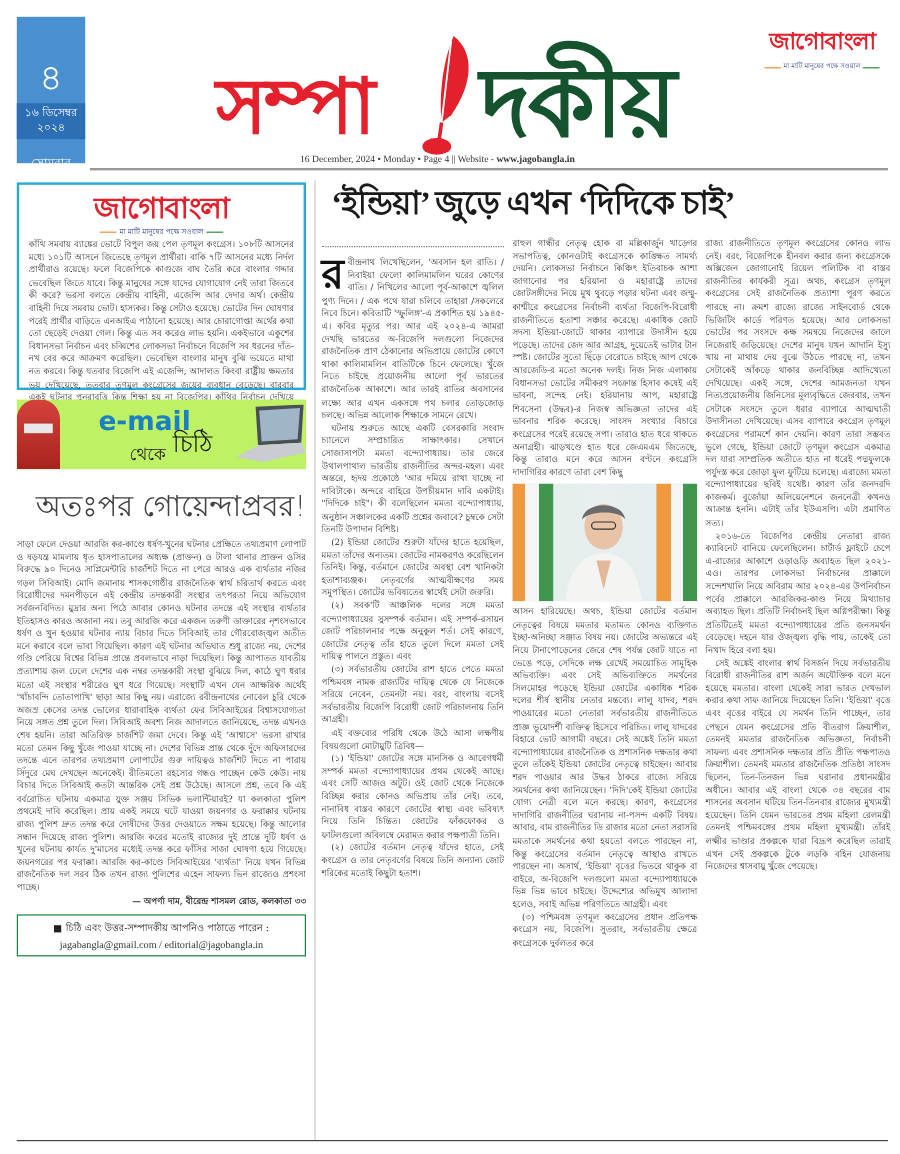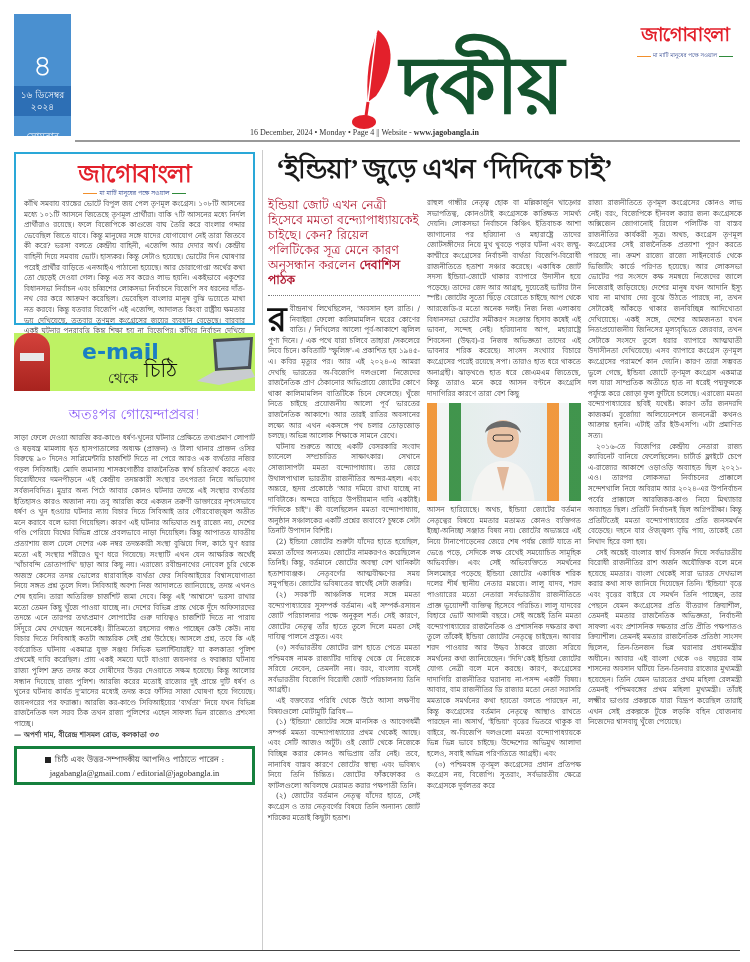--- a/index.html
+++ b/index.html
@@ -32,23 +32,23 @@
   .brand .tag { font-size: 6px; color: #233a86; display: flex; align-items: center; justify-content: center; gap: 3px; font-family: "DejaVu Sans", sans-serif; }
   .green-title { text-align: center; font-family: "DejaVu Sans", sans-serif; font-weight: bold; font-size: 20px; margin: 6px 0 4px; color: #111; }
   .bodytext { font-size: 7.2px; line-height: 10.6px; text-align: justify; color: #333; font-family: "DejaVu Serif", serif; }
   .email-banner { margin-top: 8px; height: 58px; background: #bef264; position: relative; overflow: hidden; }
   .postbox { position: absolute; left: 0; top: 0; width: 36px; height: 58px; background: linear-gradient(#d4423b, #a8231e); border-radius: 16px 16px 0 0; }
   .postbox:after { content: ""; position: absolute; left: 6px; top: 20px; width: 24px; height: 8px; background: #e8e8e8; }
   .email-word { position: absolute; left: 68px; top: 6px; font-family: "DejaVu Sans", sans-serif; font-weight: bold; font-size: 22px; color: #1a7fc4; }
   .email-theke { position: absolute; left: 94px; top: 34px; font-size: 14px; color: #222; }
   .email-chithi { position: absolute; left: 130px; top: 22px; font-family: "DejaVu Sans", sans-serif; font-weight: normal; font-size: 20px; color: #111; }
   .laptop { position: absolute; right: 0; top: 4px; width: 60px; height: 50px; }
-  .letters-title { text-align: center; font-family: "DejaVu Sans", sans-serif; font-size: 14px; margin: 12px 0 6px; color: #8b5cf6; font-weight: 300; }
-  .letter-sig { text-align: left; font-weight: bold; font-size: 7.2px; }
-  .contact-box { margin-top: 6px; border: 3px solid #15803d; padding: 4px; text-align: center; }
+  .letters-title { text-align: right; font-family: "DejaVu Sans", sans-serif; font-size: 24px; margin: 12px 0 6px; color: #404040; font-weight: 300; }
+  .letter-sig { text-align: right; font-weight: bold; font-size: 7.2px; }
+  .contact-box { margin-top: 6px; border: 1px solid #15803d; padding: 4px; text-align: center; }
   .contact-box .l1 { font-size: 8px; color: #222; }
   .contact-box .l2 { font-family: "Liberation Serif", serif; font-size: 8.5px; color: #333; margin-top: 2px; }
   .sq { display: inline-block; width: 6px; height: 6px; background: #222; margin-right: 4px; vertical-align: middle; }
 
   .vsep { position: absolute; left: 262px; top: 150px; width: 1px; height: 800px; background: #ccc; }
 
   
   .main { position: absolute; left: 268px; top: 148px; width: 476px; }
   .headline { font-family: Liberation Serif, serif; font-weight: bold; font-size: 27px; color: #1a1a1a; letter-spacing: -0.5px; white-space: nowrap; margin-left: 8px; }
   .cols { display: flex; gap: 7px; margin-top: 5px; }
@@ -71,20 +71,21 @@
 <body>
 
 <div class="masthead">
   <div class="datebox">
     <div class="pg">৪</div>
     <div class="dt">১৬ ডিসেম্বর ২০২৪</div>
     <div class="day">সোমবার</div>
   </div>
 
   <div class="title-wrap">
+    <span class="title-red">সম্পা</span>
     <svg class="quill" width="60" height="110" viewBox="0 0 60 110">
       <path d="M40 4 C58 18 56 44 38 70 L30 76 C28 56 30 28 40 4 Z" fill="#e3202b"></path>
       <path d="M38 8 L30 76" stroke="#fff" stroke-width="1.5"></path>
       <path d="M30 76 L28 90" stroke="#e3202b" stroke-width="3"></path>
       <ellipse cx="26" cy="96" rx="12" ry="7" fill="#e3202b"></ellipse>
     </svg>
     <span class="title-blue">দকীয়</span>
   </div>
 
   <div class="dateline">
@@ -136,23 +137,20 @@
     <div class="l2">jagabangla@gmail.com / editorial@jagobangla.in</div>
   </div>
 </div>
 
 <div class="vsep"></div>
 
 <div class="main">
   <h1 class="headline">‘ইন্ডিয়া’ জুড়ে এখন ‘দিদিকে চাই’</h1>
   <div class="cols">
     <div class="col c1">
-      <div class="deck">
-        <span>ইন্ডিয়া জোট এখন নেত্রী হিসেবে মমতা বন্দ্যোপাধ্যায়কেই চাইছে। কেন? রিয়েল পলিটিকের সূত্র মেনে কারণ অনুসন্ধান করলেন </span><span class="author">দেবাশিস পাঠক</span>
-      </div>
       <div class="dotted"></div>
       <p class="bodytext"><span class="dropcap">র</span><span>বীন্দ্রনাথ লিখেছিলেন, 'অবসান হল রাতি। / নিবাইয়া ফেলো কালিমামলিন ঘরের কোণের বাতি। / নিখিলের আলো পূর্ব-আকাশে জ্বলিল পুণ্য দিনে। / এক পথে যারা চলিবে তাহারা /সকলেরে নিবে চিনে। কবিতাটি 'স্ফুলিঙ্গ'-এ প্রকাশিত হয় ১৯৪৫-এ। কবির মৃত্যুর পর। আর এই ২০২৪-এ আমরা দেখছি ভারতের অ-বিজেপি দলগুলো নিজেদের রাজনৈতিক প্রাণ ঠেকানোর অভিপ্রায়ে জোটের কোণে থাকা কালিমামলিন বাতিটিকে চিনে ফেলেছে। খুঁজে নিতে চাইছে প্রয়োজনীয় আলো পূর্ব ভারতের রাজনৈতিক আকাশে। আর তারই রাতির অবসানের লক্ষ্যে আর এখন একসঙ্গে পথ চলার তোড়জোড় চলছে। অভিন্ন আলোক শিক্ষাকে সামনে রেখে।</span></p>
       <p class="bodytext para-gap">ঘটনায় শুরুতে আছে একটি বেসরকারি সংবাদ চ্যানেলে সম্প্রচারিত সাক্ষাৎকার। সেখানে সোজাসাপটা মমতা বন্দ্যোপাধ্যায়। তার জেরে উথালপাথাল ভারতীয় রাজনীতির অন্দর-মহল। এবং অন্তরে, হৃদয় প্রকোষ্ঠে 'আর দমিয়ে রাখা যাচ্ছে না দাবিটাকে। অন্দরে বাহিরে উপচীয়মান দাবি একটাই। "দিদিকে চাই"। কী বলেছিলেন মমতা বন্দ্যোপাধ্যায়, অনুষ্ঠান সঞ্চালকের একটি প্রশ্নের জবাবে? চুম্বকে সেটা তিনটি উপাদান বিশিষ্ট।</p>
       <p class="bodytext para-gap">(2) ইন্ডিয়া জোটের শুরুটা যাঁদের হাতে হয়েছিল, মমতা তাঁদের অন্যতম। জোটের নামকরণও করেছিলেন তিনিই। কিন্তু, বর্তমানে জোটের অবস্থা বেশ খানিকটা হতাশাব্যঞ্জক। নেতৃবর্গের আত্মবীক্ষণের সময় সমুপস্থিত। জোটের ভবিষ্যতের স্বার্থেই সেটা জরুরি।</p>
       <p class="bodytext para-gap">(২) সবক'টি আঞ্চলিক দলের সঙ্গে মমতা বন্দ্যোপাধ্যায়ের সুসম্পর্ক বর্তমান। এই সম্পর্ক-রসায়ন জোট পরিচালনার পক্ষে অনুকূল শর্ত। সেই কারণে, জোটের নেতৃত্ব তাঁর হাতে তুলে দিলে মমতা সেই দায়িত্ব পালনে প্রস্তুত। এবং</p>
       <p class="bodytext para-gap">(৩) সর্বভারতীয় জোটের রাশ হাতে পেতে মমতা পশ্চিমবঙ্গ নামক রাজ্যটির দায়িত্ব থেকে যে নিজেকে সরিয়ে নেবেন, তেমনটা নয়। বরং, বাংলায় বসেই সর্বভারতীয় বিজেপি বিরোধী জোট পরিচালনায় তিনি আগ্রহী।</p>
       <p class="bodytext para-gap">এই বক্তব্যের পরিধি থেকে উঠে আসা লক্ষণীয় বিষয়গুলো মোটামুটি ত্রিবিধ—</p>
       <p class="bodytext para-gap">(১) 'ইন্ডিয়া' জোটের সঙ্গে মানসিক ও আবেগধর্মী সম্পর্ক মমতা বন্দ্যোপাধ্যায়ের প্রথম থেকেই আছে। এবং সেটি আজও অটুট। ওই জোট থেকে নিজেকে বিচ্ছিন্ন করার কোনও অভিপ্রায় তাঁর নেই। তবে, নানাবিধ বাস্তব কারণে জোটের স্বাস্থ্য এবং ভবিষ্যৎ নিয়ে তিনি চিন্তিত। জোটের ফাঁকফোকর ও ফাটলগুলো অবিলম্বে মেরামত করার পক্ষপাতী তিনি।</p>
       <p class="bodytext para-gap">(২) জোটের বর্তমান নেতৃত্ব যাঁদের হাতে, সেই কংগ্রেস ও তার নেতৃবর্গের বিষয়ে তিনি অন্যান্য জোট শরিকের মতোই কিছুটা হতাশ।</p>
     </div>

